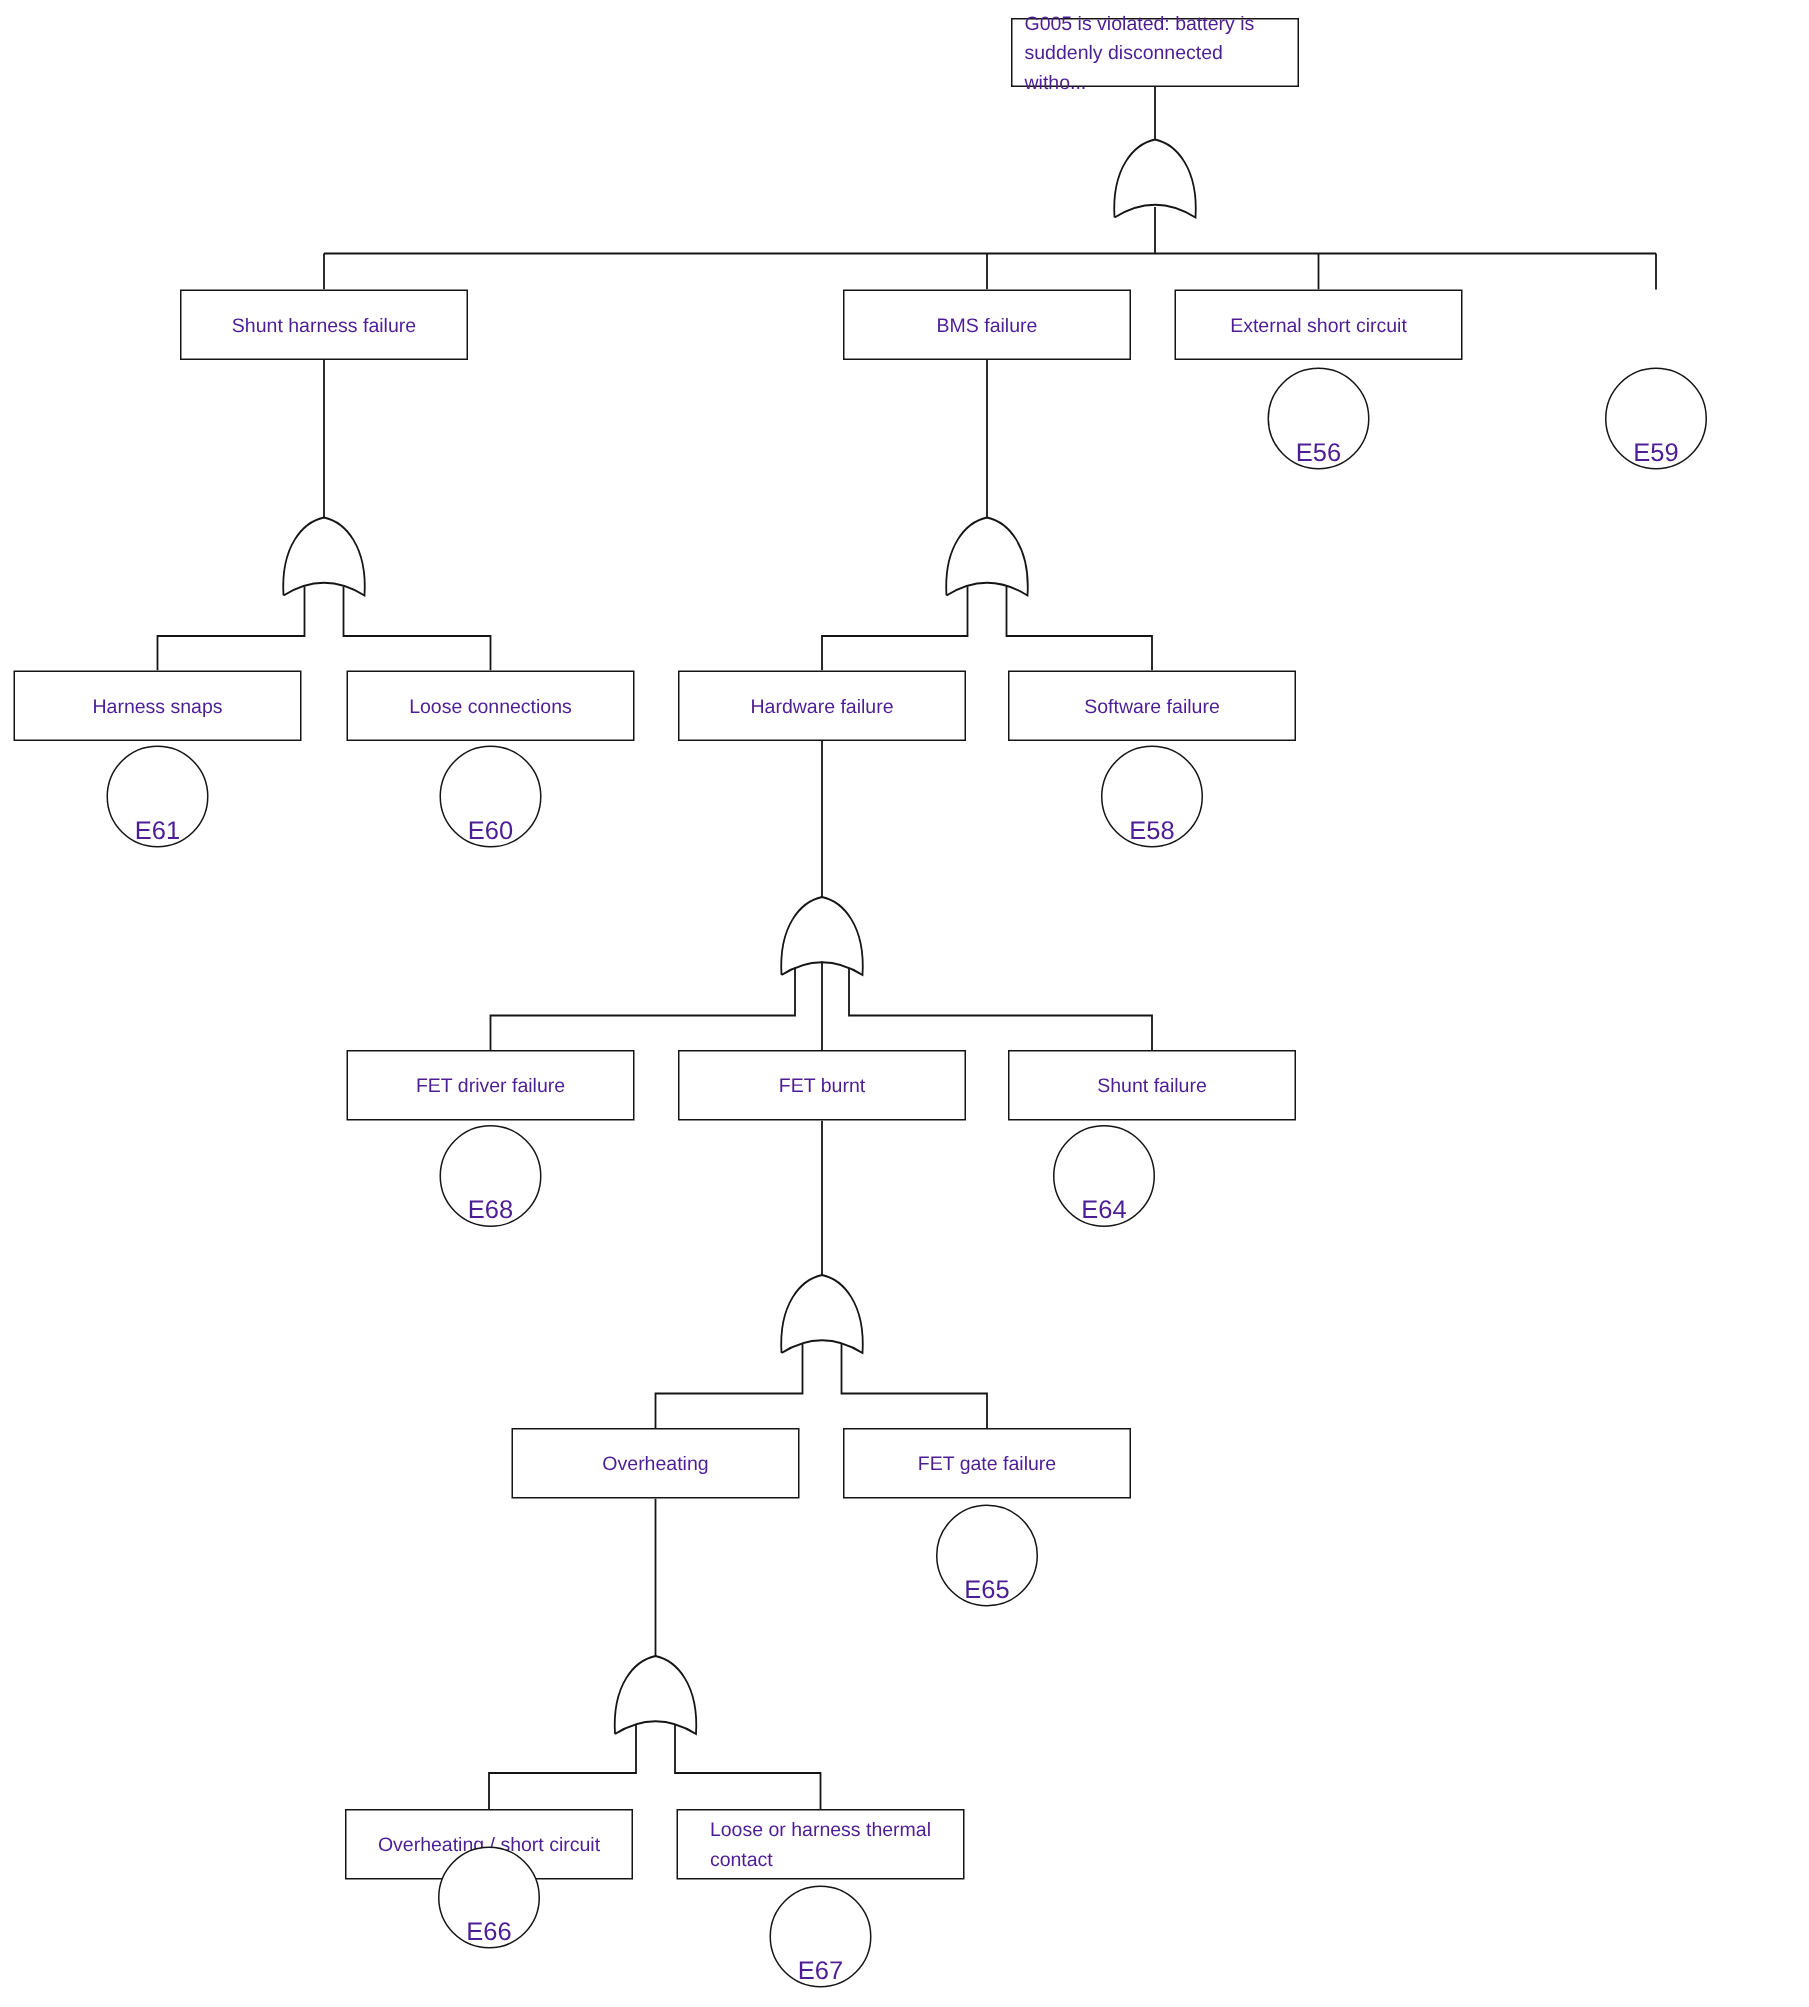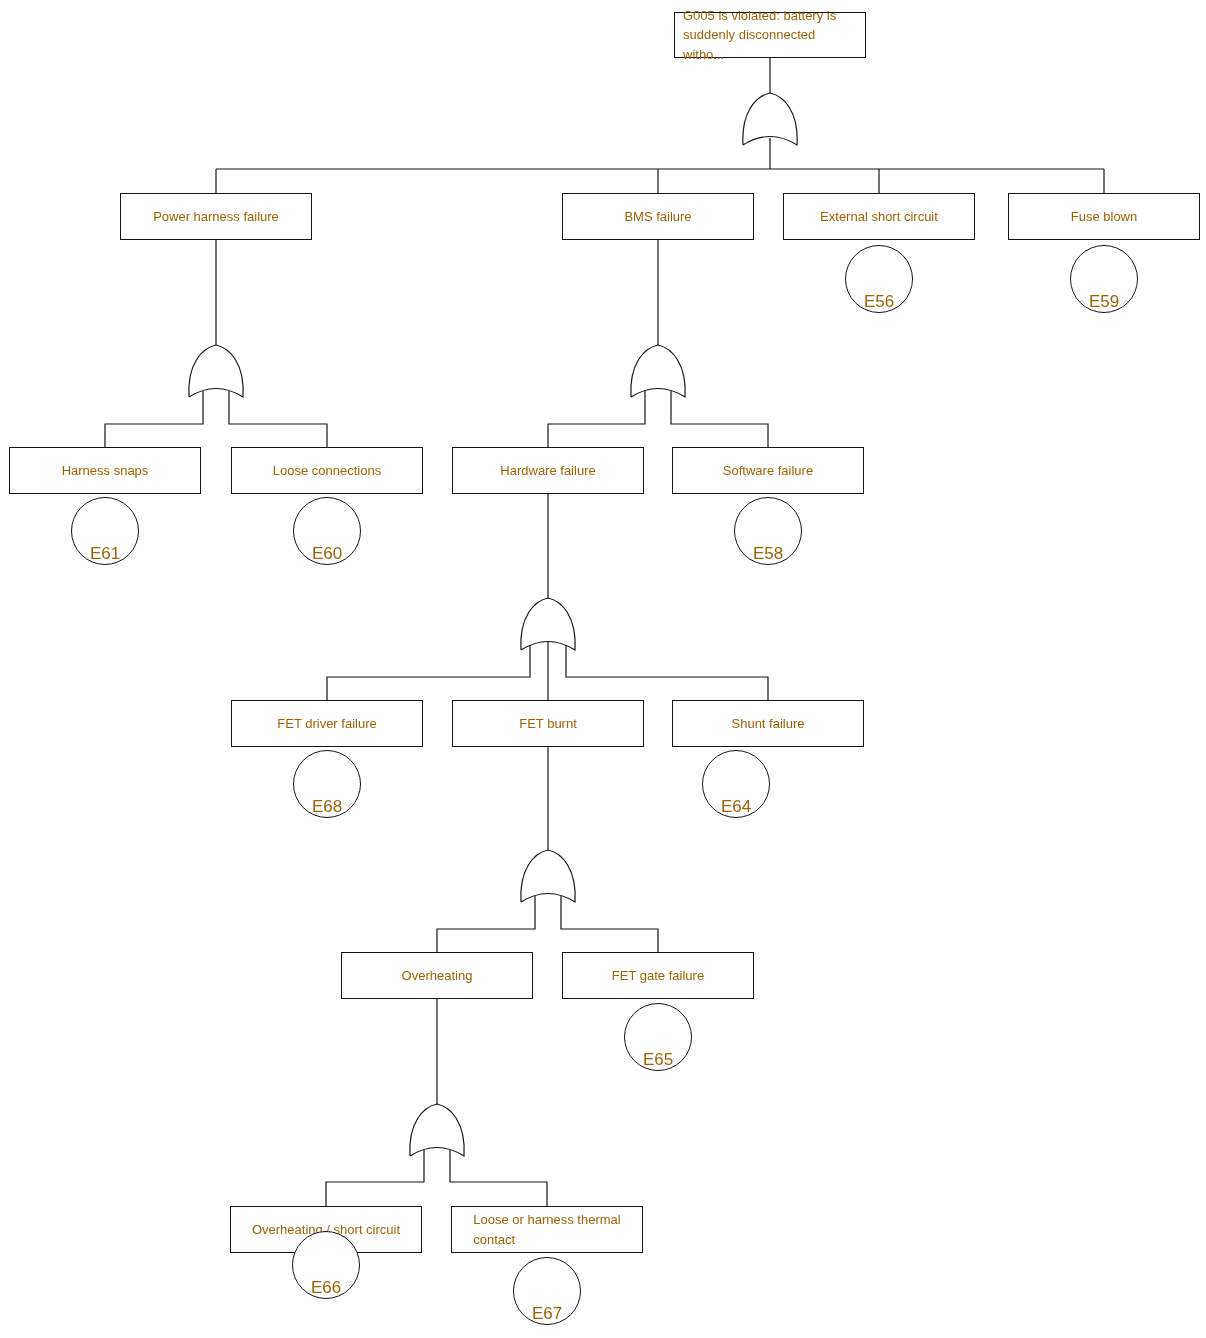--- a/index.html
+++ b/index.html
@@ -1,21 +1,21 @@
 <!DOCTYPE html>
 <html><head>
 <meta charset="utf-8">
 <style>
   html,body{margin:0;padding:0;background:#fff;}
   #stage{
     position:relative;
     width:1206px;height:1338px;
     background:#fff;
     font-family:"Liberation Sans", sans-serif;
-    color:#a16207;
+    color:#4c1d95;
     overflow:hidden;
   }
   #wires{position:absolute;left:0;top:0;}
   #wires path{stroke:#151515;stroke-width:1.2;fill:none;}
   #wires path.gate{fill:#fff;}
   .node{
     position:absolute;
     box-sizing:border-box;
     width:192px;height:47px;
     border:1.2px solid #151515;
@@ -80,30 +80,27 @@
   </svg>
 
   <div class="node" style="left:674px;top:12px;height:46px">
     <span class="lines">
       <span class="ln">G005 is violated: battery is</span>
       <span class="ln">suddenly disconnected witho...</span>
     </span>
   </div>
 
   <div class="node" style="left:120px;top:193px">
-    <span>Power harness failure</span>
+    <span>Shunt harness failure</span>
   </div>
   <div class="node" style="left:783px;top:193px">
     <span>External short circuit</span>
   </div>
   <div class="node" style="left:562px;top:193px">
     <span>BMS failure</span>
-  </div>
-  <div class="node" style="left:1008px;top:193px">
-    <span>Fuse blown</span>
   </div>
   <div class="basic-event" style="left:845px;top:245px">
     <span>E56</span>
   </div>
   <div class="basic-event" style="left:1070px;top:245px">
     <span>E59</span>
   </div>
 
   <div class="node" style="left:9px;top:447px">
     <span>Harness snaps</span>

